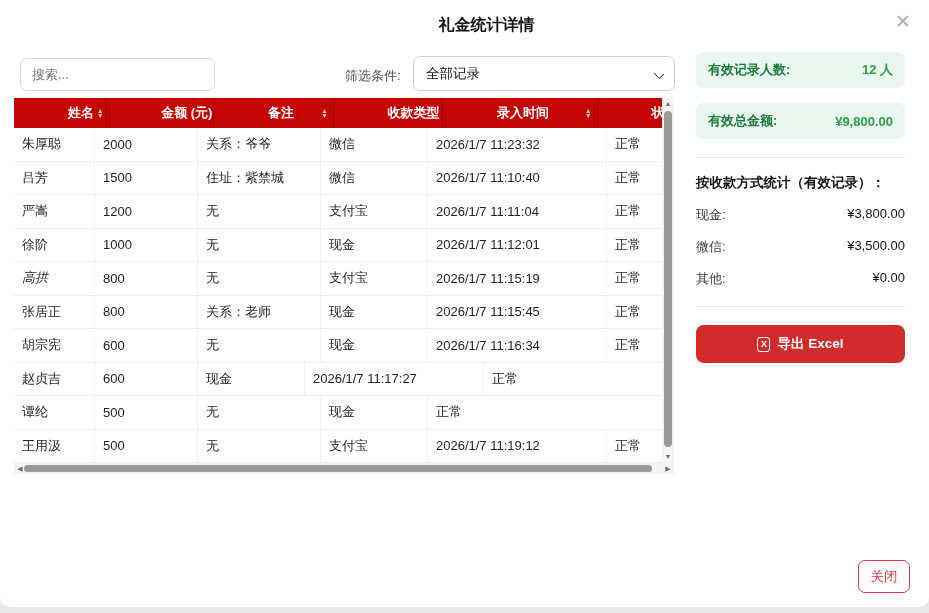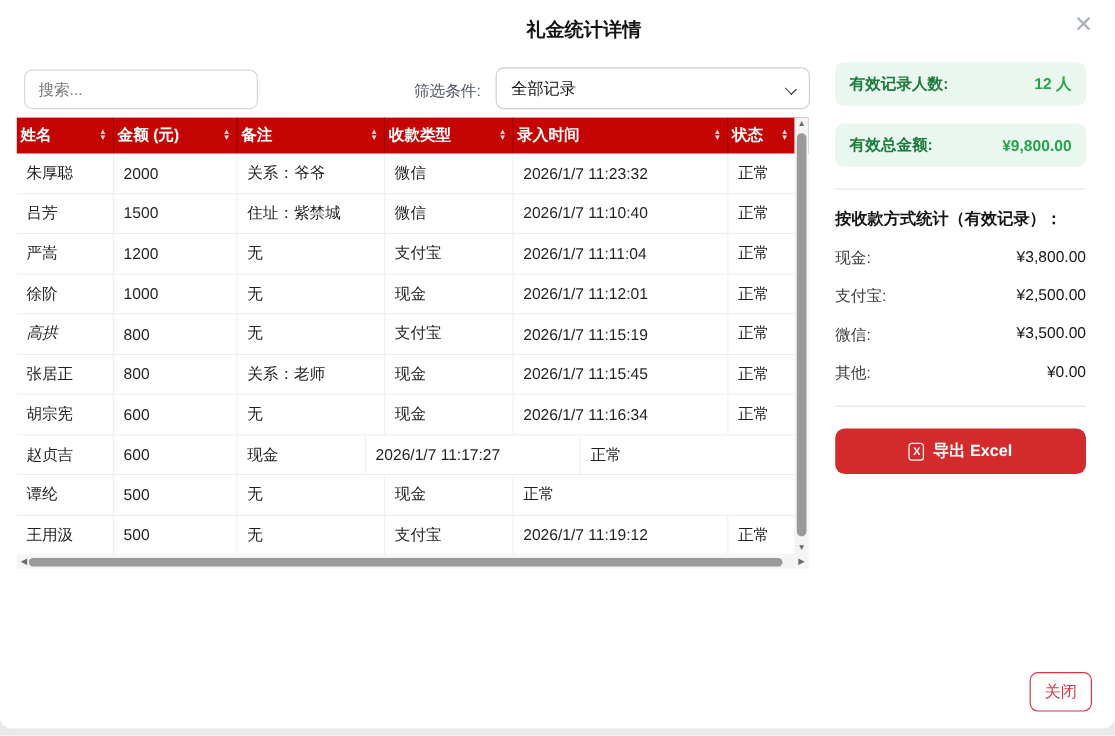--- a/index.html
+++ b/index.html
@@ -27,22 +27,22 @@
                    padding:0 12px; cursor:pointer; }
   .chevron { position:absolute; right:11px; top:13px; width:8px; height:8px; }
   .chevron::before { content:""; position:absolute; left:0; top:0; width:7px; height:7px;
                      border-right:1.8px solid #333; border-bottom:1.8px solid #333;
                      transform:rotate(45deg) scale(1,0.8); }
 
   
   .table-wrap { position:absolute; left:14px; top:98px; width:660px; height:376px; }
   .thead { display:flex; height:30px; background:#c50404; }
   .th { display:flex; align-items:center; justify-content:space-between;
-        padding:0 5px 0 3px; color:#fff; font-size:13px; font-weight:bold;
-        border-right:1px solid rgba(120,0,0,.55); cursor:pointer; overflow:hidden; white-space:nowrap; }
+        padding:0 5px 0 22px; color:#fff; font-size:13px; font-weight:bold;
+        border-right:1px solid rgba(120,0,0,.55); cursor:pointer; overflow:hidden; white-space:nowrap;margin-left:32px; }
   .th:last-child { border-right:none; }
   .sort { display:flex; flex-direction:column; align-items:center; line-height:5px;
           font-size:6.5px; color:rgba(255,255,255,.85); margin-left:3px; }
   .tbody { height:335px; overflow:hidden; }
   .tr { display:flex; height:33.5px; border-bottom:1px solid #ededed; background:#fff; }
   .td { display:flex; align-items:center; padding:0 5px 0 8px; font-size:13px; color:#1f1f1f;
         border-right:1px solid #f0f0f0; overflow:hidden; white-space:nowrap; }
   .td:last-child { border-right:none; }
 
   
@@ -249,24 +249,20 @@
       <span class="val">¥9,800.00</span>
     </div>
     <div class="divider"></div>
     <div class="methods-title">按收款方式统计（有效记录）：</div>
     <div id="methods">
         <div class="method-row">
           <span class="m-lbl">现金:</span>
           <span class="m-val">¥3,800.00</span>
         </div>
         <div class="method-row">
-          <span class="m-lbl">支付宝:</span>
-          <span class="m-val">¥2,500.00</span>
-        </div>
-        <div class="method-row">
           <span class="m-lbl">微信:</span>
           <span class="m-val">¥3,500.00</span>
         </div>
         <div class="method-row">
           <span class="m-lbl">其他:</span>
           <span class="m-val">¥0.00</span>
         </div>
       </div>
     <div class="divider"></div>
     <button class="export-btn">

